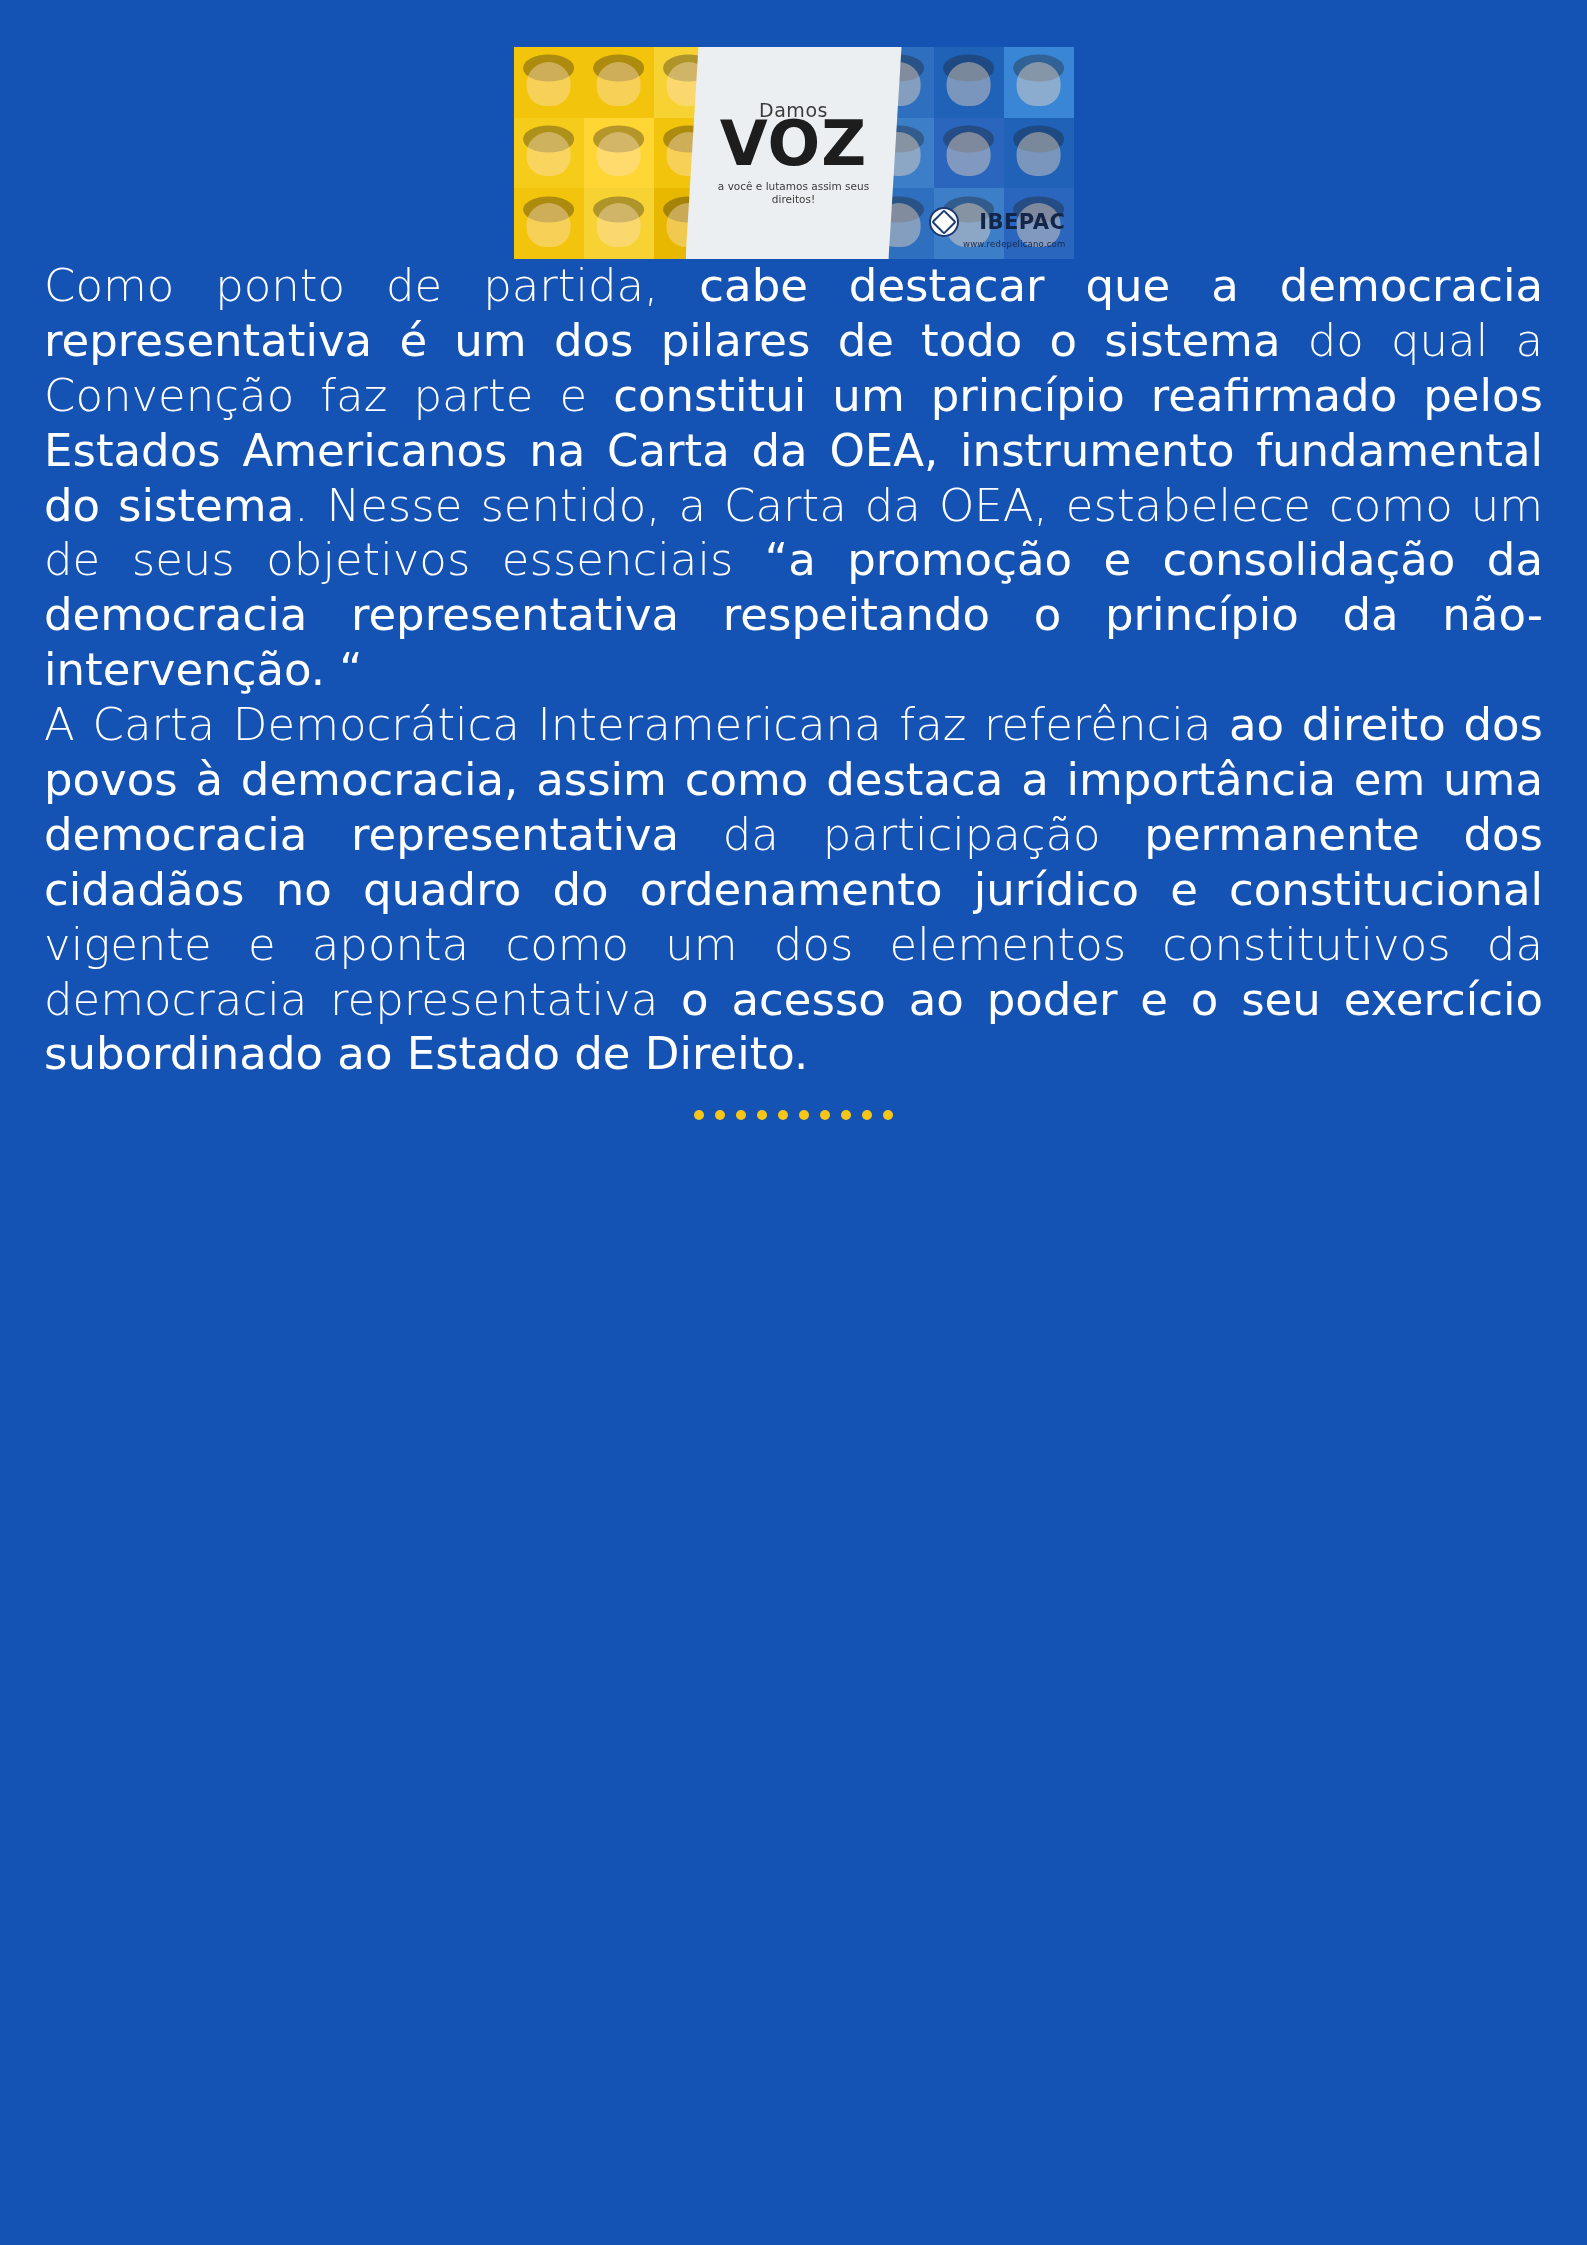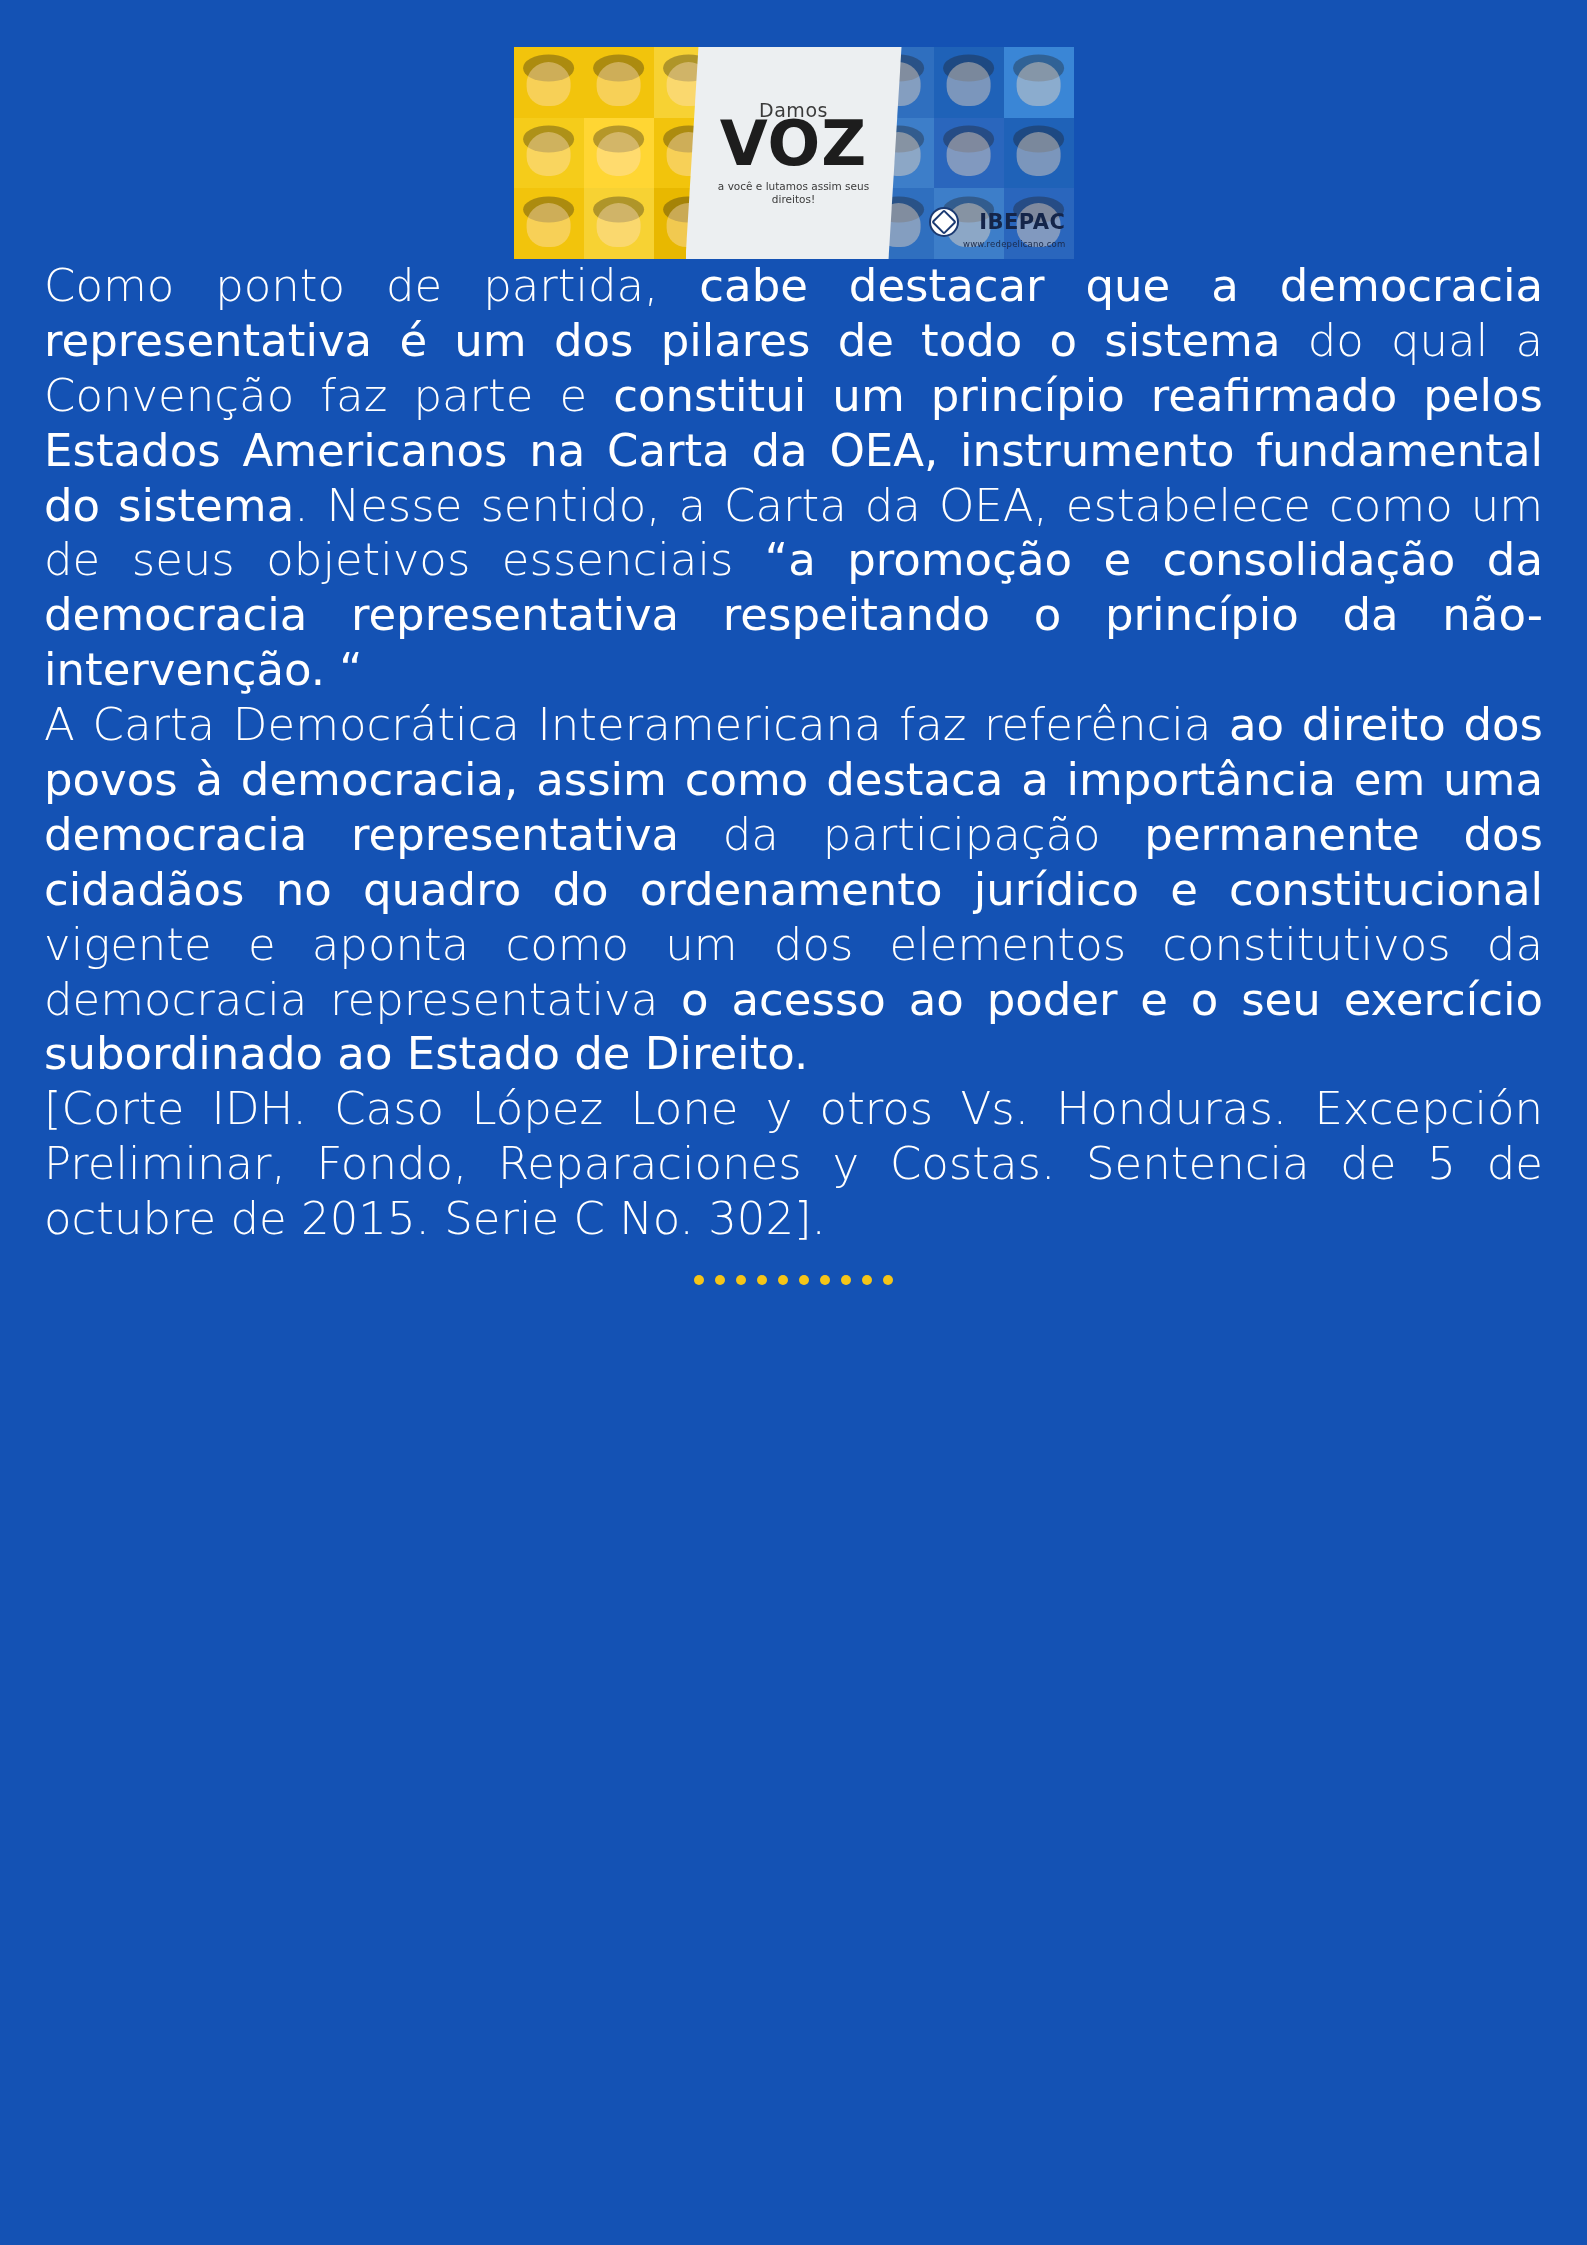--- a/index.html
+++ b/index.html
@@ -305,21 +305,20 @@
         </div>
         <div class="brandsite">www.redepelicano.com</div>
       </div>
     </div>
   </div>
 
 
   <div class="body-text" id="body-text">
       <p><span>Como ponto de partida, </span><span class="b">cabe destacar que a democracia representativa é um dos pilares de todo o sistema</span><span> do qual a Convenção faz parte e </span><span class="b">constitui um princípio reafirmado pelos Estados Americanos na Carta da OEA, instrumento fundamental do sistema</span><span>. Nesse sentido, a Carta da OEA, estabelece como um de seus objetivos essenciais </span><span class="b">“a promoção e consolidação da democracia representativa respeitando o princípio da não-intervenção. “</span></p>
       <p><span>A Carta Democrática Interamericana faz referência </span><span class="b">ao direito dos povos à democracia, assim como destaca a importância em uma democracia representativa</span><span> da participação </span><span class="b">permanente dos cidadãos no quadro do ordenamento jurídico e constitucional</span><span> vigente e aponta como um dos elementos constitutivos da democracia representativa </span><span class="b">o acesso ao poder e o seu exercício subordinado ao Estado de Direito.</span></p>
-      <p><span>[Corte IDH. Caso López Lone y otros Vs. Honduras. Excepción Preliminar, Fondo, Reparaciones y Costas. Sentencia de 5 de octubre de 2015. Serie C No. 302].</span></p>
     </div>
 
   <div class="dots" id="dots">
       <span class="dot" style="background: rgb(245, 197, 24);"></span>
       <span class="dot" style="background: rgb(245, 197, 24);"></span>
       <span class="dot" style="background: rgb(245, 197, 24);"></span>
       <span class="dot" style="background: rgb(245, 197, 24);"></span>
       <span class="dot" style="background: rgb(245, 197, 24);"></span>
       <span class="dot" style="background: rgb(245, 197, 24);"></span>
       <span class="dot" style="background: rgb(245, 197, 24);"></span>

